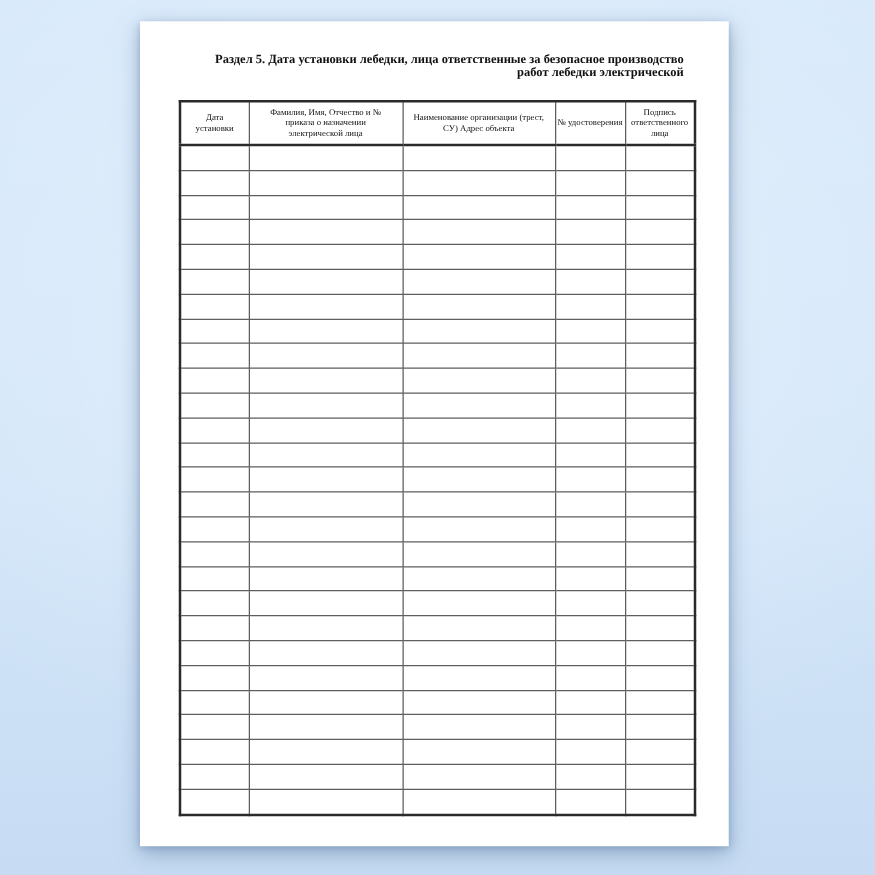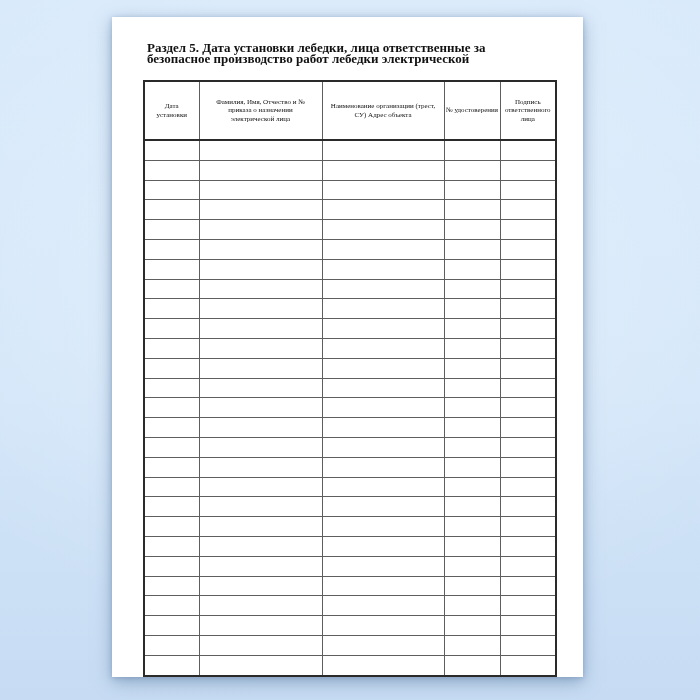--- a/index.html
+++ b/index.html
@@ -27,23 +27,23 @@
     background: var(--paper, #ffffff);
     box-shadow:
       0 5px 16px rgba(92, 124, 162, 0.55),
       0 1px 5px rgba(92, 124, 162, 0.40);
   }
   .doc-title {
     position: absolute;
     top: 25px;
     left: 35px;
     width: 400px;
-    text-align: left;
+    text-align: right;
     font-weight: bold;
-    font-size: 13px;
+    font-size: 10px;
     line-height: 11.4px;
     color: var(--text, #111111);
   }
   table.doc-table {
     position: absolute;
     left: 31px;
     top: 63px;
     width: 412px;
     border-collapse: collapse;
     table-layout: fixed;
@@ -57,21 +57,21 @@
     height: 31px;
     border-bottom: 2px solid var(--outer-border, #2a2a2a);
     font-weight: normal;
     font-size: 7px;
     line-height: 8.3px;
     text-align: center;
     vertical-align: middle;
     color: var(--text, #111111);
     padding: 1px 6px;
   }
-  .doc-table thead th.th-c1 { padding: 13px 11px; }
+  .doc-table thead th.th-c1 { padding: 1px 11px; }
   .doc-table thead th.th-c2 { padding: 1px 13px; }
   .doc-table thead th.th-c3 { padding: 1px 8px; }
   .doc-table thead th.th-c4 { padding: 1px 0; }
   .doc-table thead th.th-c5 { padding: 1px 4px; margin-top: 7px; }
   .doc-table tbody td {
     height: 18.8px;
     padding: 0;
     font-size: 7px;
     color: var(--text, #111111);
   }

